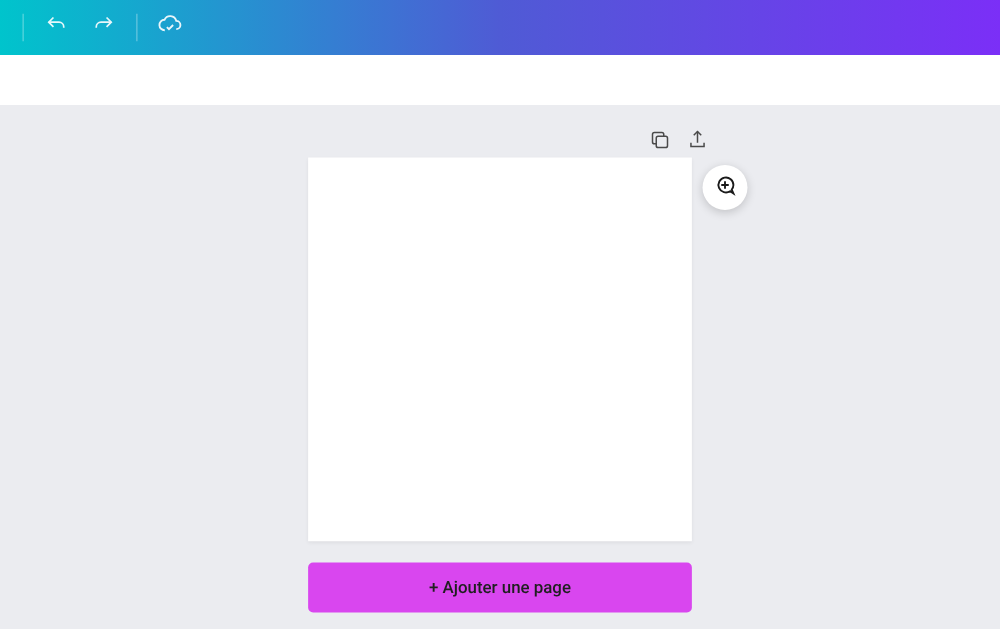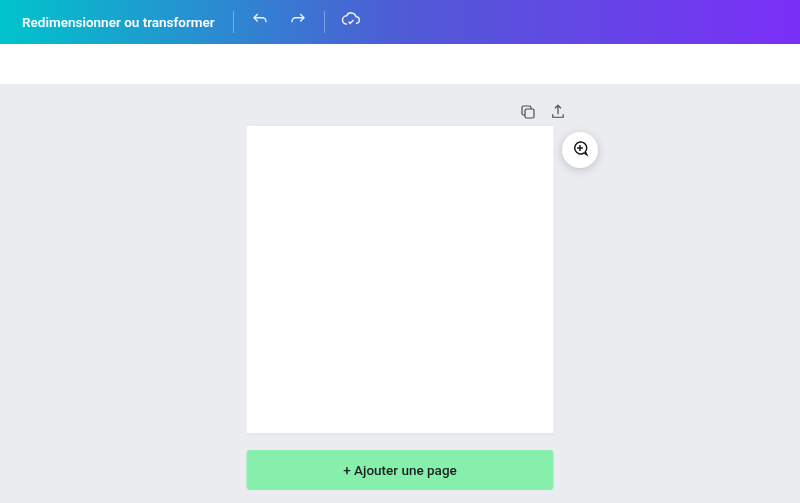--- a/index.html
+++ b/index.html
@@ -109,36 +109,35 @@
   }
   .fab svg { stroke: #1a1a1a; fill: none; stroke-width: 2; }
 
   .add-page-btn {
     position: absolute;
     top: 366px;
     left: 50%;
     transform: translateX(-50%);
     width: 307px;
     height: 40px;
-    background: #86efac;
+    background: #d946ef;
     border-radius: 4px;
     display: flex;
     align-items: center;
     justify-content: center;
     font-size: 13.5px;
     font-weight: 500;
     color: #1f1f1f;
     cursor: pointer;
   }
 </style>
 </head>
 <body>
 
 <div class="topbar">
-  <div class="resize-btn">Redimensionner ou transformer</div>
   <div class="vsep"></div>
   <div class="icon-btn">
     <span>
       <svg width="18" height="18" viewBox="0 0 24 24">
           <path d="M9 14l-5-5 5-5"></path>
           <path d="M4 9h11a5 5 0 0 1 5 5v1"></path>
         </svg>
     </span>
   </div>
   <div class="icon-btn">

